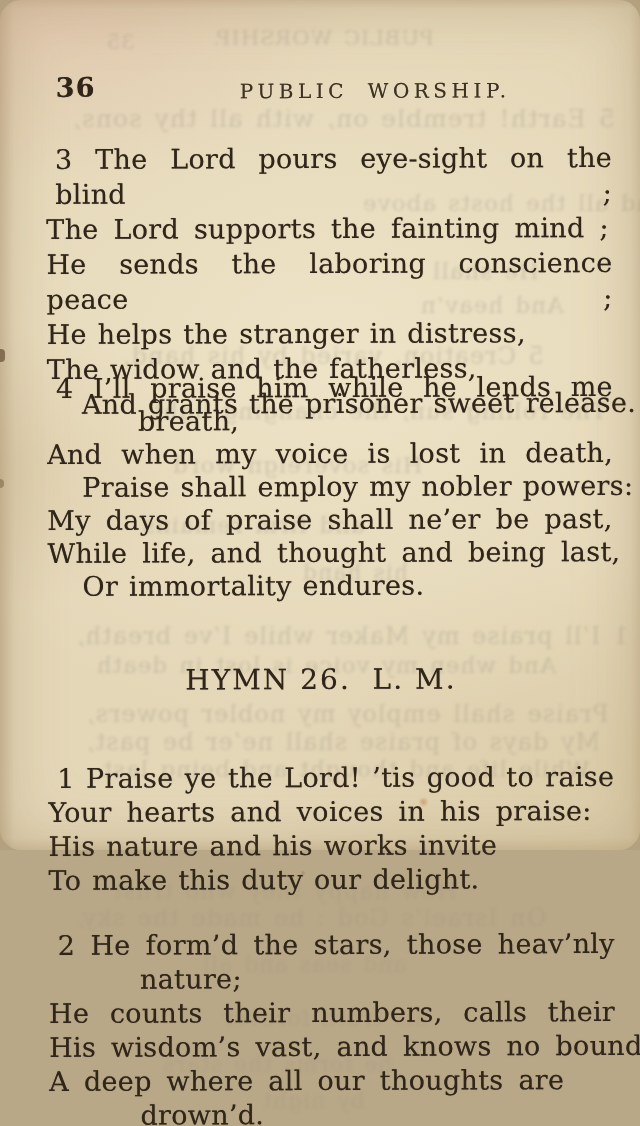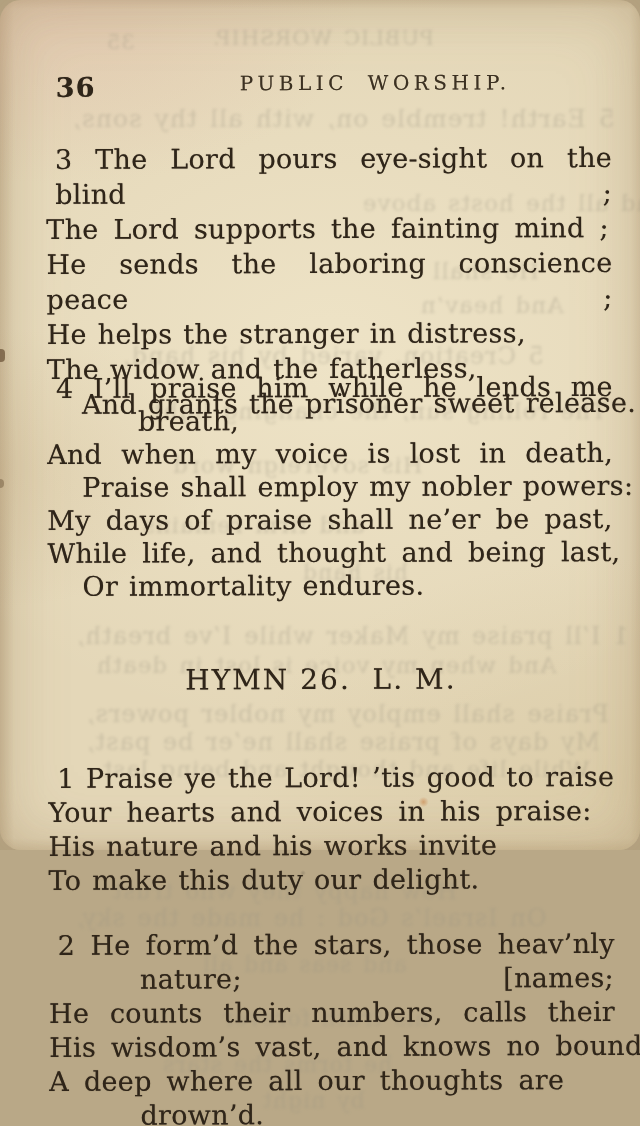--- a/index.html
+++ b/index.html
@@ -54,21 +54,21 @@
   .s4{top:371px;} .s4 .ln{line-height:33px;}
   .s1{top:761px;} .s1 .ln{line-height:34px;}
   .s2{top:928px;} .s2 .ln{line-height:34px;}
   .split{display:flex;justify-content:space-between;padding-left:138px;padding-right:28px;}
   .header{position:absolute;top:71px;left:0;right:0;height:32px;}
   .pageno{
     position:absolute;left:57px;top:0;font-size:27px;font-weight:bold;
     letter-spacing:1px;text-shadow:0 0 .7px rgba(45,35,22,.6);
   }
   .running{
-    position:absolute;left:241px;top:0;font-size:20px;
+    position:absolute;left:241px;top:8px;font-size:20px;
     letter-spacing:4.5px;word-spacing:9px;color:#3c3122;
     text-shadow:0 0 .6px rgba(50,40,26,.5);
   }
   .hymn-heading{
     position:absolute;top:663px;left:0;width:100%;text-align:center;
     font-size:28px;font-weight:normal;letter-spacing:2px;
     text-shadow:0 0 .7px rgba(45,35,22,.55);
   }
   
   .flaw{position:absolute;z-index:4;pointer-events:none;}
@@ -142,21 +142,20 @@
       <div class="ln num jst">1 Praise ye the Lord! ’tis good to raise</div>
       <div class="ln wide">Your hearts and voices in his praise:</div>
       <div class="ln">His nature and his works invite</div>
       <div class="ln">To make this duty our delight.</div>
     </section>
 
     <section class="stanza s2">
       <div class="ln num jst">2 He form’d the stars, those heav’nly</div>
       <div class="ln split">
         <span>nature;</span>
-        <span>[names;</span>
       </div>
       <div class="ln jst">He counts their numbers, calls their</div>
       <div class="ln wide">His wisdom’s vast, and knows no bound,</div>
       <div class="ln wide">A deep where all our thoughts are</div>
       <div class="ln cont">drown’d.</div>
     </section>
 
   </div>
 
   <div class="flaw speck-a"></div>

